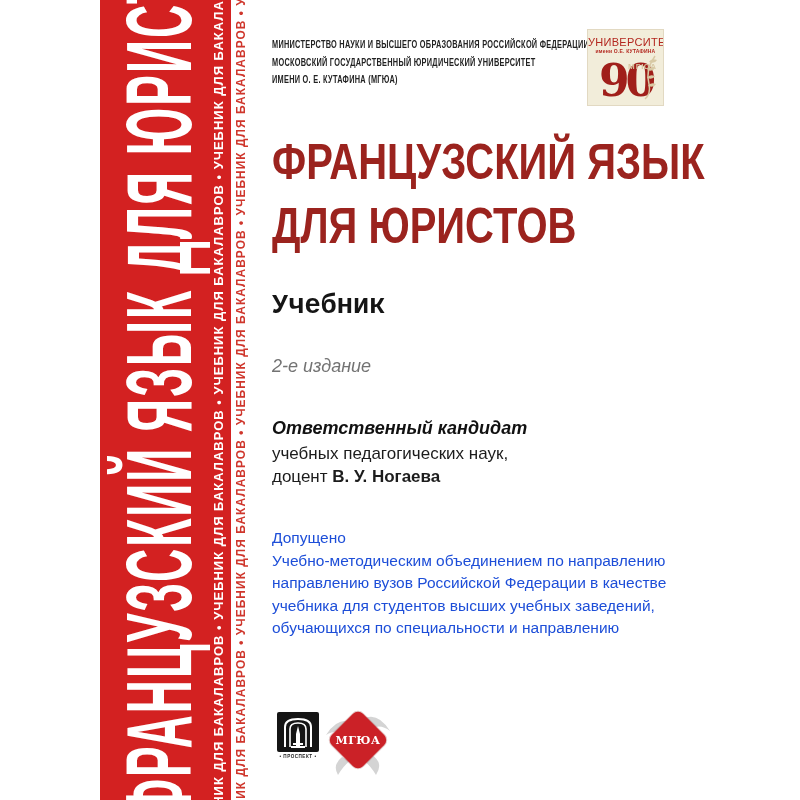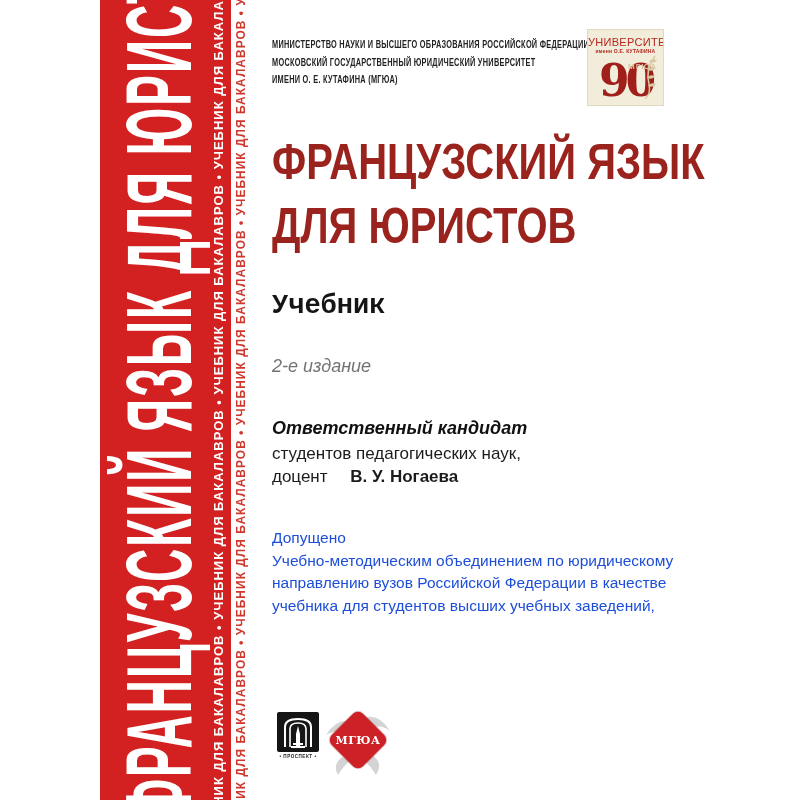--- a/index.html
+++ b/index.html
@@ -58,21 +58,21 @@
   .title-block {
     position:absolute; left:272px; top:130px;
     font-size:50px; font-weight:700; color:#9b231e; line-height:64px;
     transform:scaleX(0.8); transform-origin:left top; white-space:nowrap;
   }
   .subtitle { position:absolute; left:272px; top:291px; font-size:27px; font-weight:700; color:#151515;font-family:Liberation Mono, monospace; }
   .edition  { position:absolute; left:272px; top:356px; font-size:18px; font-style:italic; color:#737373; }
   .editor-role { position:absolute; left:272px; top:418px; font-size:18px; font-weight:700; font-style:italic; color:#111111; }
   .editor-degree { position:absolute; left:272px; top:444px; font-size:17px; color:#1c1c1c; }
   .editor-name-line { position:absolute; left:272px; top:467px; font-size:17px; color:#1c1c1c; }
-  .editor-name-line .name { font-weight:700;margin-left:18px; }
+  .editor-name-line .name { font-weight:700; }
   .approval { position:absolute; left:272px; top:527px; font-size:15.5px; line-height:22.5px; color:#1d4ed8; }
 
   
   .prospekt { position:absolute; left:277px; top:712px; width:42px; text-align:center; }
   .prospekt-box { width:42px; height:40px; background:#151515; border-radius:2px; }
   .prospekt-label { font-size:4.6px; font-weight:700; color:#222222; letter-spacing:0.5px; margin-top:2px; }
 
   .mgua { position:absolute; left:322px; top:705px; width:72px; height:72px; }
   .mgua-eagle { position:absolute; left:0; top:0; }
   .mgua-diamond {
@@ -123,28 +123,29 @@
 
   <div class="title-block">
     <div>ФРАНЦУЗСКИЙ ЯЗЫК</div>
     <div>ДЛЯ ЮРИСТОВ</div>
   </div>
 
   <div class="subtitle">Учебник</div>
   <div class="edition">2-е издание</div>
 
   <div class="editor-role">Ответственный кандидат</div>
-  <div class="editor-degree">студентов педагогических наук,</div>
+  <div class="editor-degree">учебных педагогических наук,</div>
   <div class="editor-name-line"><span>доцент </span><span class="name">В. У. Ногаева</span></div>
 
   <div class="approval">
     <div>Допущено</div>
-    <div>Учебно-методическим объединением по юридическому</div>
+    <div>Учебно-методическим объединением по направлению</div>
     <div>направлению вузов Российской Федерации в качестве</div>
     <div>учебника для студентов высших учебных заведений,</div>
+    <div>обучающихся по специальности и направлению</div>
   </div>
 
   <div class="prospekt">
     <div class="prospekt-box">
       <svg width="42" height="40" viewBox="0 0 42 40">
         <path d="M8 35 V15 Q8 7 21 7 Q34 7 34 15 V35" fill="none" stroke="#ffffff" stroke-width="2"></path>
         <path d="M13 35 V17 Q13 11 21 11 Q29 11 29 17 V35" fill="none" stroke="#ffffff" stroke-width="1.6"></path>
         <path d="M19 35 V22 L21 14 L23 22 V35 Z" fill="#ffffff"></path>
         <rect x="16" y="31" width="10" height="2" fill="#ffffff"></rect>
         <rect x="14" y="34" width="14" height="2" fill="#ffffff"></rect>

